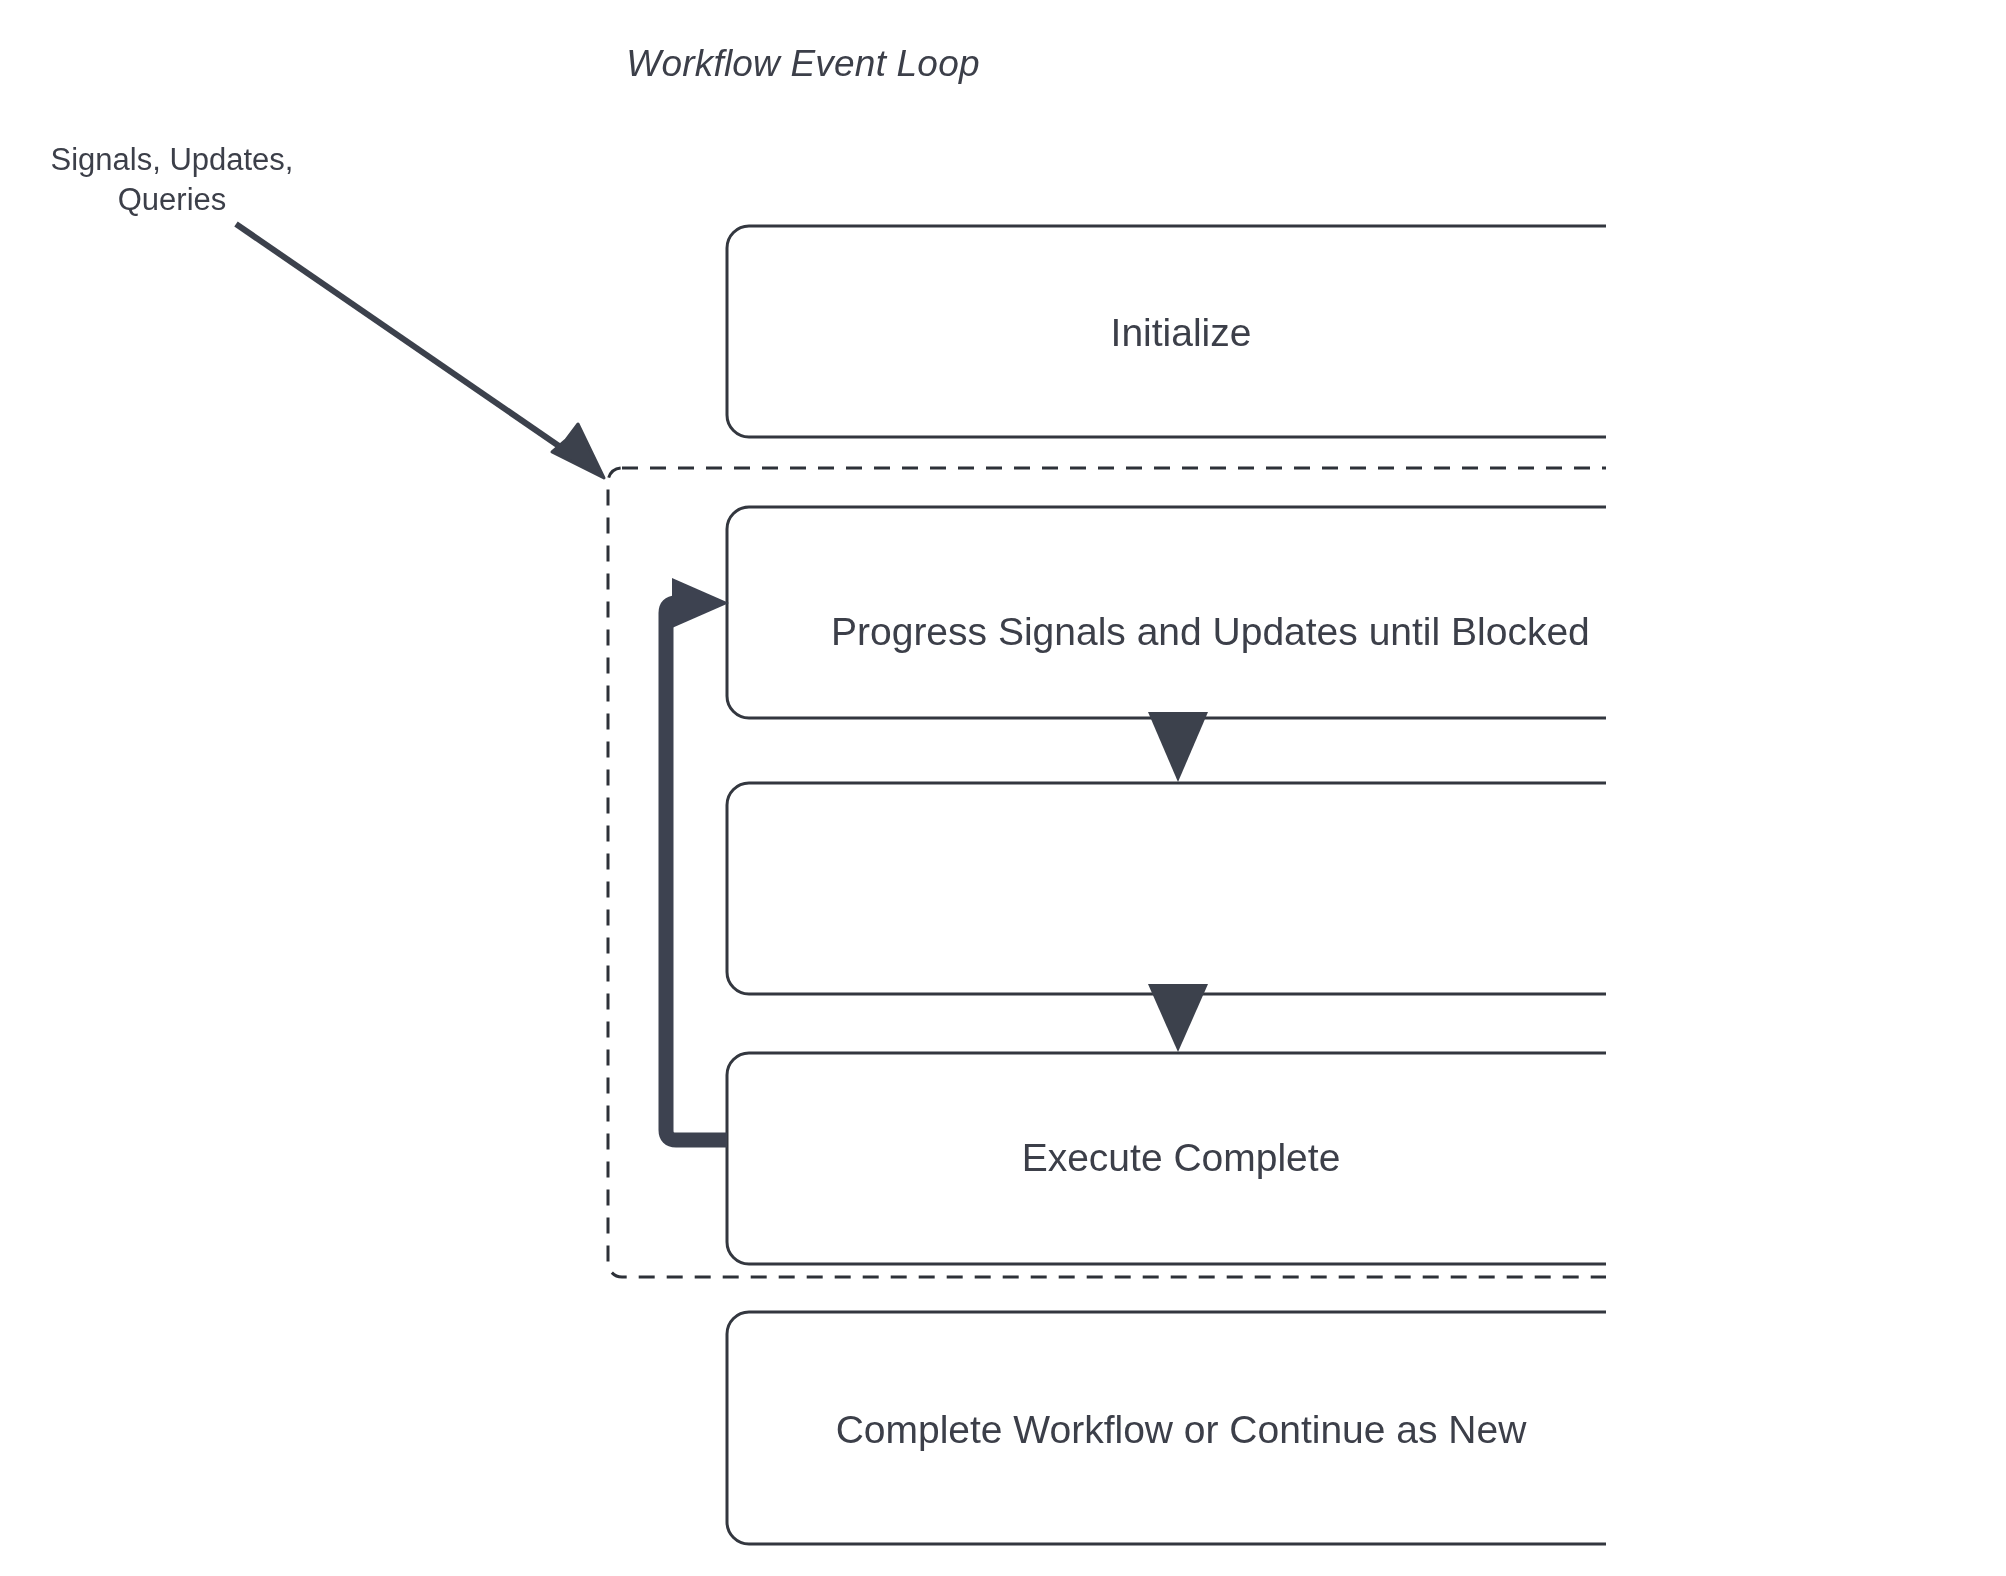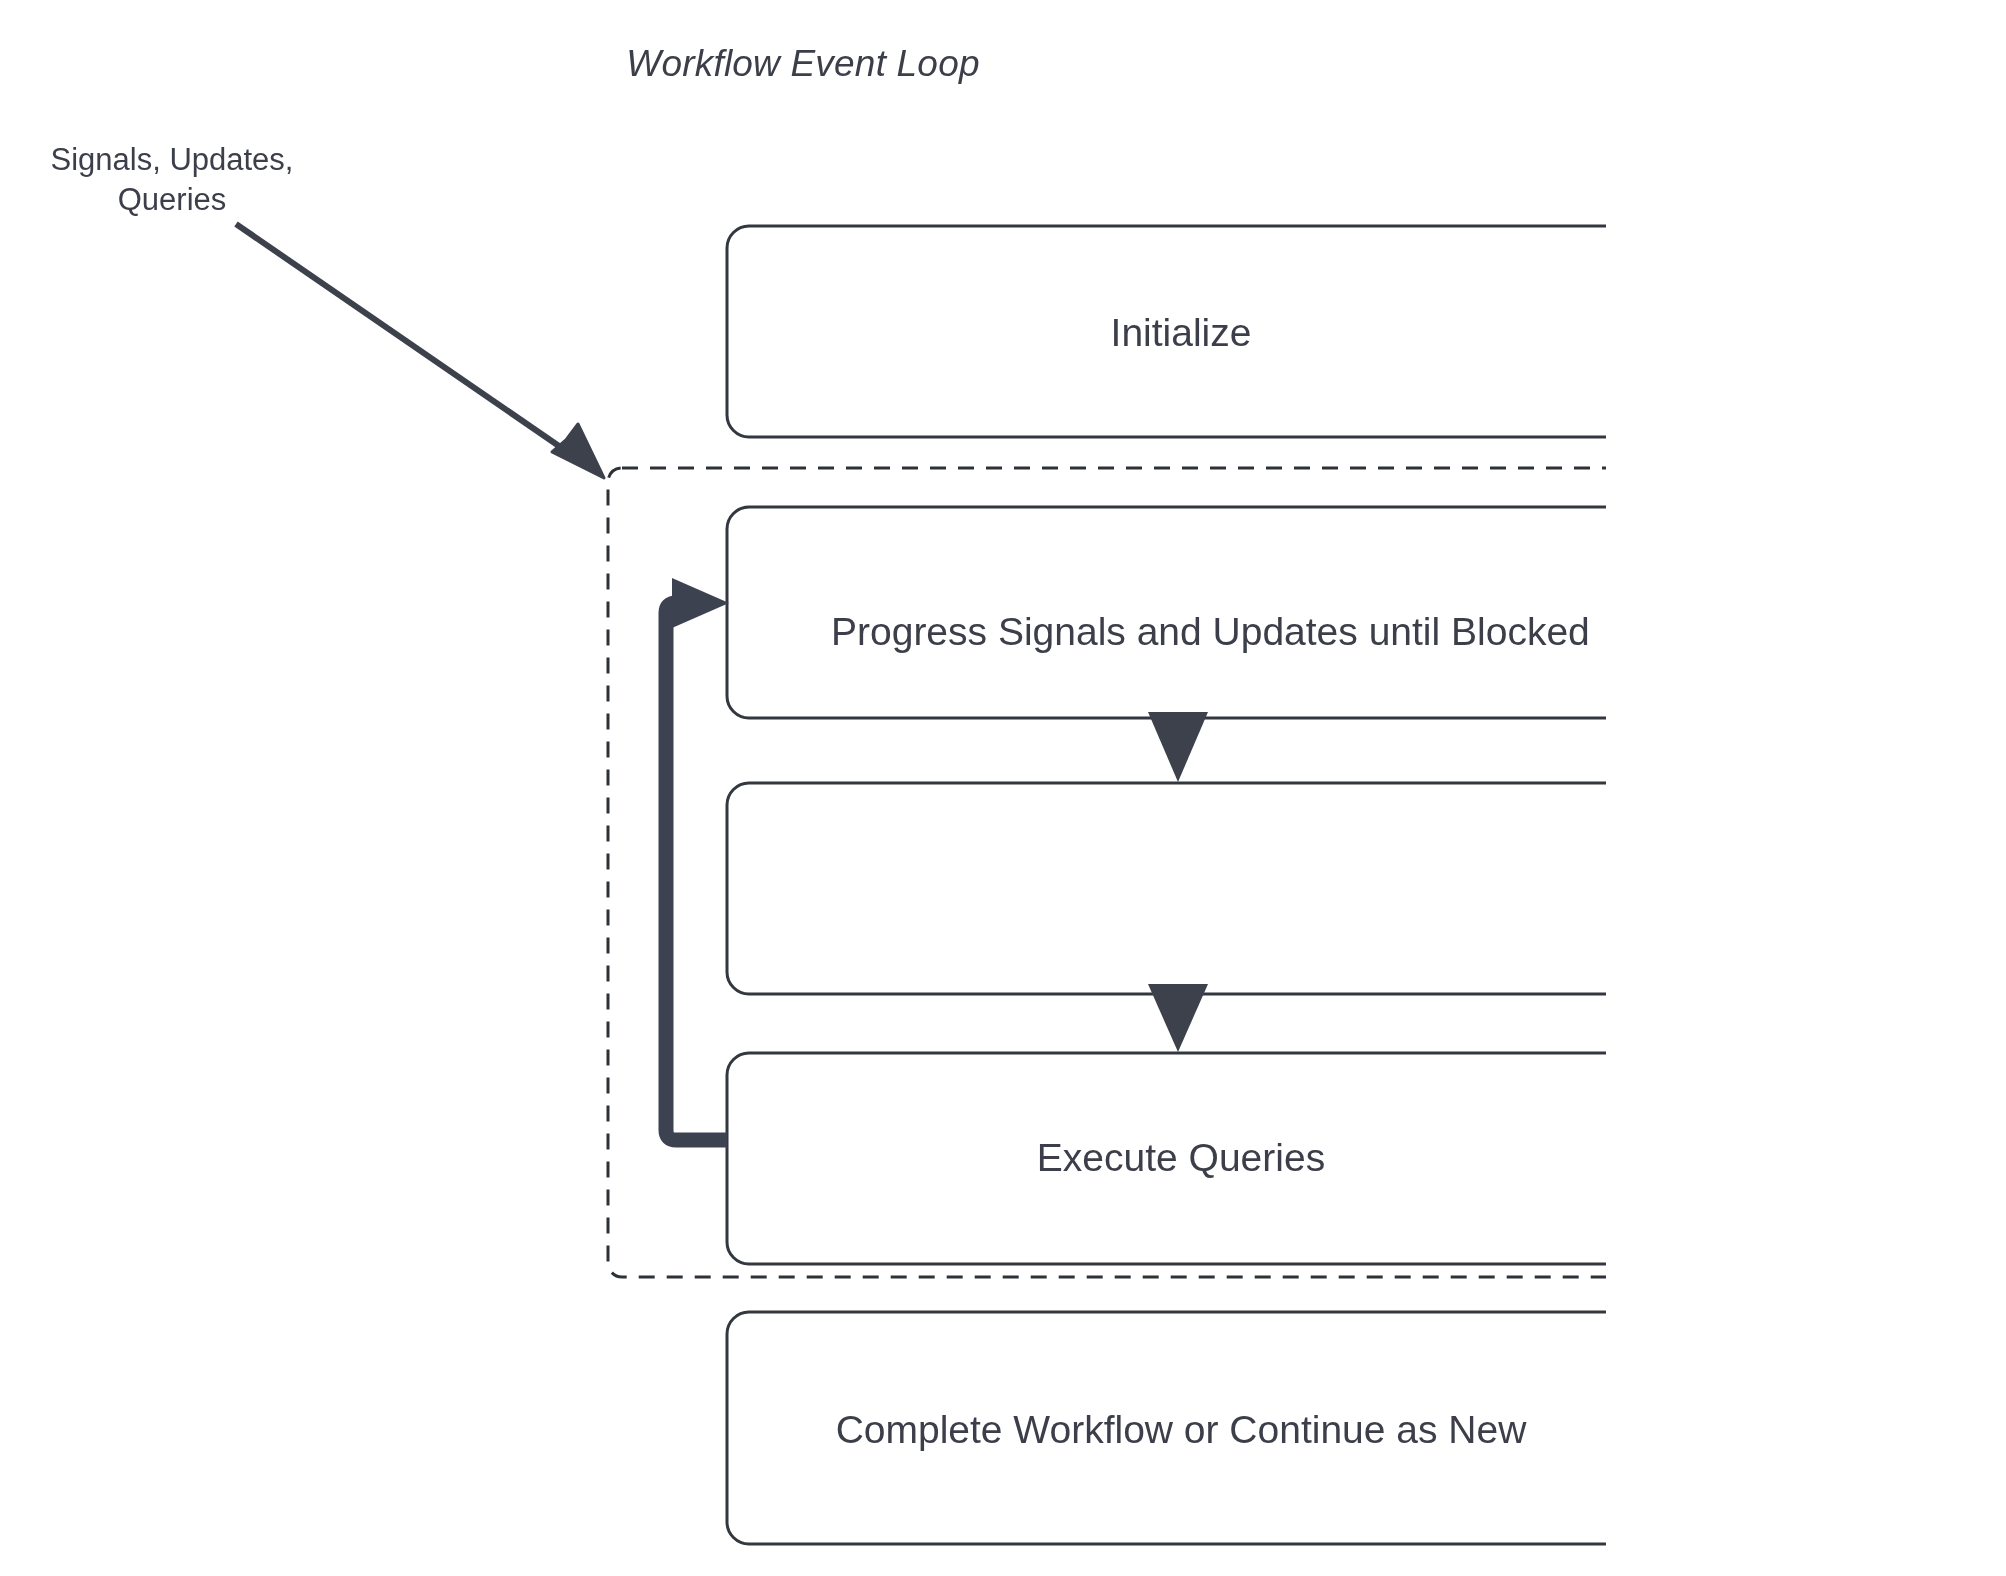--- a/index.html
+++ b/index.html
@@ -100,17 +100,17 @@
   </svg>
 
   <div class="edge-label" style="left:172px; top:180px;">Signals, Updates,
 Queries</div>
 
   <div class="node-label" style="left:1181px; top:333px;">Initialize</div>
 
   <div class="node-label" style="left:1181px; top:612px;margin-top:20px;">Progress Signals and Updates until Blocked</div>
 
 
-  <div class="node-label" style="left:1181px; top:1158px;">Execute Queries</div>
+  <div class="node-label" style="left:1181px; top:1158px;">Execute Complete</div>
 
   <div class="node-label" style="left:1181px; top:1430px;">Complete Workflow or Continue as New</div>
 
 </div>
 
 </body></html>

